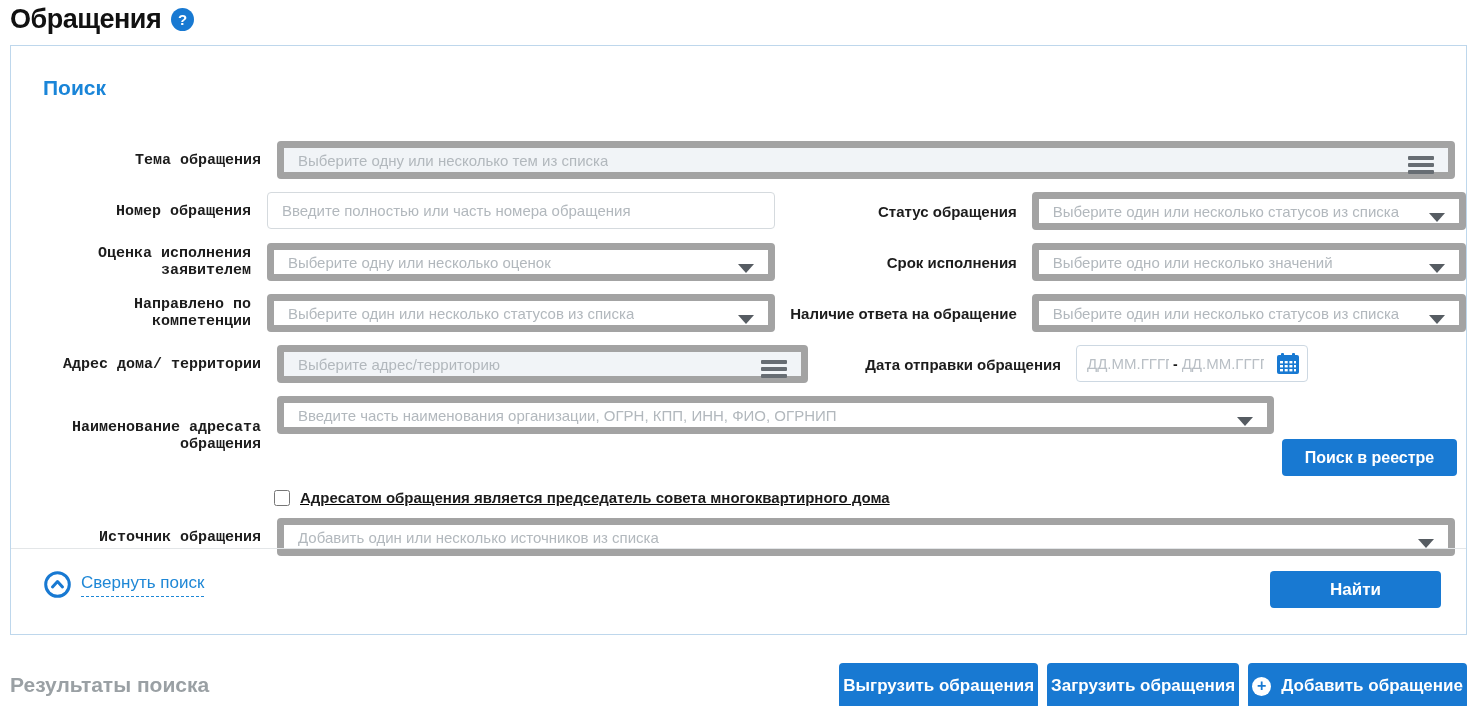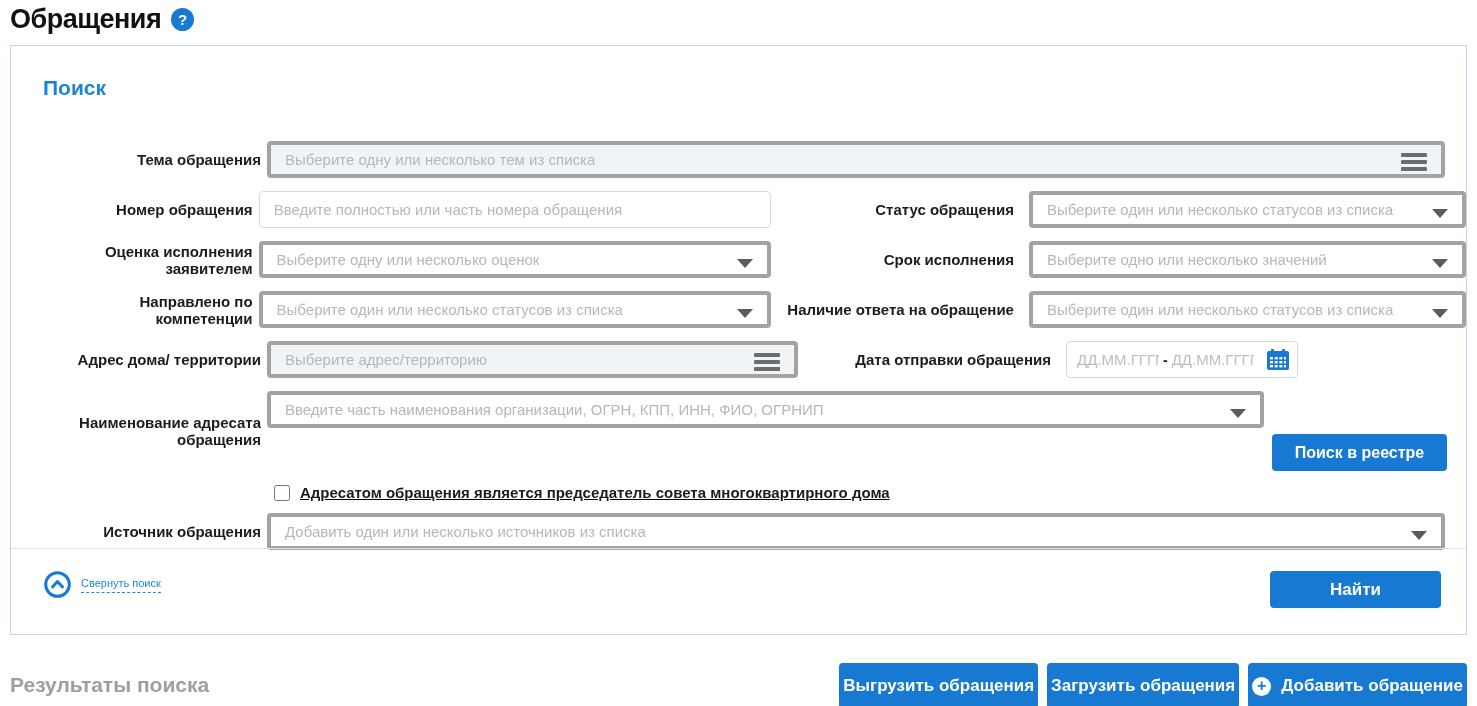--- a/index.html
+++ b/index.html
@@ -13,24 +13,24 @@
 
   
   .panel { position:absolute; left:10px; top:45px; width:1457px; height:590px;
            border:1px solid #bed7ec; border-radius:0; background:#fff; }
   .panel-heading { position:absolute; left:32px; top:30px; font-size:21px; font-weight:bold; color:#1a85d8; }
 
   .form { position:absolute; left:0; top:95px; width:100%; }
   .row { display:flex; margin-left:30px; margin-bottom:13px; align-items:stretch; }
   .lbl { font-size:15px; font-weight:bold; color:#1c1c1c; line-height:17px;
          display:flex; align-items:center; justify-content:flex-end; text-align:right; }
-  .lbl-l { width:220px; margin-right:6px; }
+  .lbl-l { width:220px; margin-right:16px;font-family:Liberation Mono, monospace; }
   .lbl-r { width:253px; margin-right:15px; }
 
-  .fld { position:relative; height:37px; border:4px solid #a3a3a3; border-radius:4px; background:#fff;
+  .fld { position:relative; height:37px; border:7px solid #a3a3a3; border-radius:4px; background:#fff;
          display:flex; align-items:center; padding:12px 14px; cursor:pointer; }
   .fld-l { width:531px; }
   .fld-r { width:453px; }
   .fld-full { width:1178px; }
   .fld-gray { background:#f1f4f7; }
   .placeholder { font-size:15px; color:#b2b8bd; white-space:nowrap; overflow:hidden; }
   input.text-input { height:37px; border:1px solid #d5dade; border-radius:4px; padding:0 14px;
                      font-size:15px; color:#333; font-family:"Liberation Sans", sans-serif; outline:none; }
   input.text-input::placeholder { color:#b2b8bd; opacity:1; }
 
@@ -56,21 +56,21 @@
 
   
   .checkbox-row { display:flex; align-items:center; margin-left:263px; margin-top:5px; margin-bottom:12px; gap:10px;text-decoration:underline; }
   .checkbox-row input { width:16px; height:16px; cursor:pointer; }
   .checkbox-label { font-size:15px; font-weight:bold; color:#1c1c1c; }
 
   
   .panel-divider { position:absolute; left:0; top:502px; width:100%; height:1px; background:#e3e6e8; }
   .panel-footer { position:absolute; left:0; top:525px; width:100%; height:37px; }
   .collapse-link { position:absolute; left:33px; top:0; display:flex; align-items:center; gap:10px; cursor:pointer; }
-  .collapse-text { font-size:11px; color:#1e87d6; border-bottom:1px dashed #1e87d6; padding-bottom:3px; }
+  .collapse-text { font-size:17px; color:#1e87d6; border-bottom:1px dashed #1e87d6; padding-bottom:3px; }
   .btn-find { position:absolute; right:25px; top:0; width:171px; height:37px; font-size:17px; }
 
   
   .results-heading { position:absolute; left:10px; top:673px; font-size:21px; font-weight:bold; color:#9aa0a4; }
   .results-buttons { position:absolute; right:10px; top:663px; display:flex; gap:9px; }
   .results-buttons .btn { height:46px; padding:0 4px; font-size:17px; display:flex; align-items:center; gap:10px; }
   .plus-circle { width:19px; height:19px; border-radius:50%; background:#fff; color:#1879d2;
                  font-size:16px; font-weight:bold; display:flex; align-items:center; justify-content:center; line-height:1; }
 </style>
 </head>

